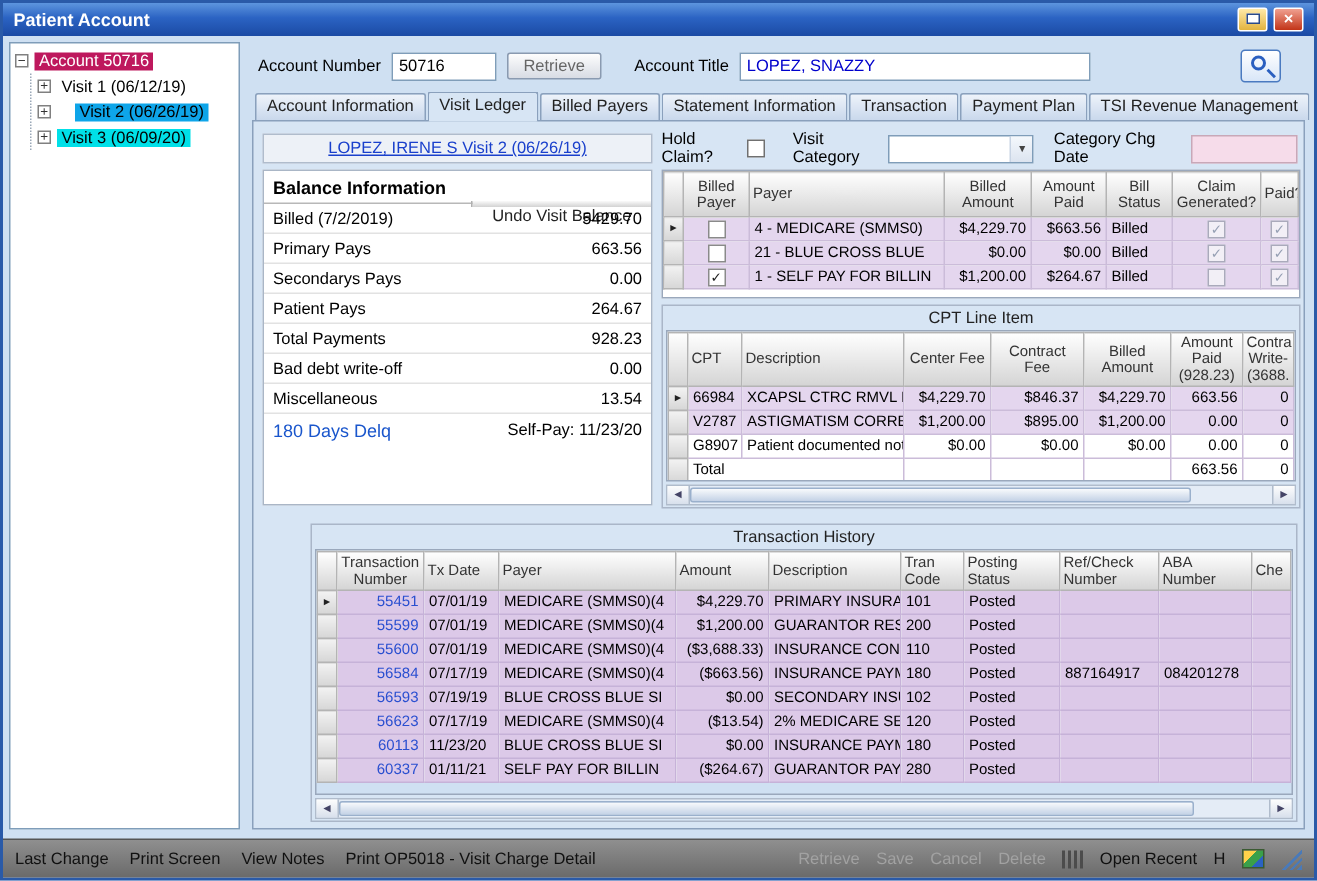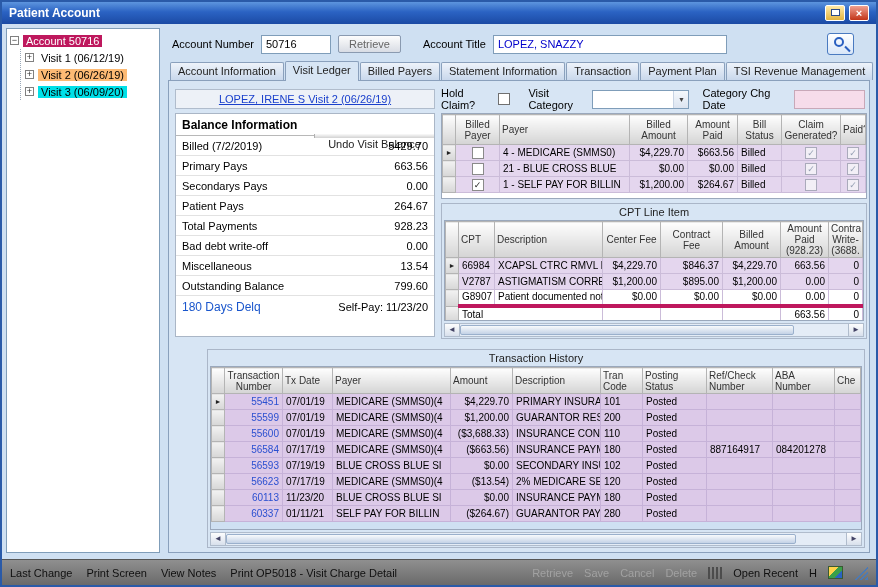--- a/index.html
+++ b/index.html
@@ -19,21 +19,21 @@
 
   
   .tree { position:absolute; left:4px; top:26px; width:154px; bottom:32px; background:#fff;
     border:1px solid #7f9db9; font-size:11px; padding:3px 0 0 3px; }
   .tnode { display:flex; align-items:center; height:17px; white-space:nowrap; }
   .tchildren { margin-left:10px; border-left:1px dotted #9aa8b8; padding-left:4px; }
   .texp { width:9px; height:9px; border:1px solid #808080; background:#fff; flex:none;
     font-size:9px; line-height:7px; text-align:center; margin-right:4px; color:#333; }
   .tlabel { padding:0 3px; }
   .tlabel.sel { background:#be185d; color:#fff; }
-  .tlabel.v2 { background:#fdba74; color:#000; }
+  .tlabel.v2 { background:#0ea5e9; color:#000;margin-left:12px; }
   .tlabel.v3 { background:#00e0e8; color:#000; }
 
   
   .acct-row { position:absolute; left:170px; top:31px; right:8px; height:22px;
     display:flex; align-items:center; font-size:11px; gap:7px; }
   .textbox { background:#fff; border:1px solid #7f9db9; height:19px; padding:2px 4px; display:flex; align-items:center; overflow:hidden; white-space:nowrap; }
   .tb-acctnum { width:70px; }
   .tb-title { width:234px; color:#0000cc; }
   .btn { border:1px solid #8a9ab0; background:linear-gradient(#fdfdfd,#d8dce4); padding:2px 10px;
     font-size:11px; color:#666; border-radius:2px; }
@@ -88,21 +88,21 @@
     color:#222; font-size:7px; padding:0; }
   tr.lav td { background:#e4d6ee; }
   tr.lav td.selc { background:linear-gradient(#f2f2f2,#d6d6d6); }
   tr.txr td { background:#dcc9e8; border-color:#c6b2d8; }
   tr.txr td.selc { background:linear-gradient(#f2f2f2,#d6d6d6); border-color:#b4b4b4; }
   .tl { text-align:left; } .tr1 { text-align:right; } .cc { text-align:center; }
   .blue { color:#2a4fd0; }
   .cb { display:block; width:12px; height:12px; border:1px solid #8a8a8a; background:#fff; margin:0 auto;
     font-size:9px; line-height:11px; text-align:center; color:#222; }
   .cb.gray { border-color:#aab; color:#96a0b4; background:#f2eff6; }
-  tr.total-row td { background:#fff; border-top:4px solid #be185d; }
+  tr.total-row td { background:#fff; border-top:1px solid #be185d; }
 
   .payer-grid { position:absolute; left:272px; top:32px; right:2px; height:86px;
     border:1px solid #9aa8bc; background:#fff; overflow:hidden; }
   .payer-grid th { height:30px; }
 
   .groupbox { border:1px solid #aab6c8; background:#d7e5f4; }
   .group-caption { height:16px; line-height:16px; text-align:center; font-size:11px; color:#222; }
   .cpt-group { position:absolute; left:272px; top:122px; right:2px; height:136px; }
   .cpt-grid { position:absolute; left:2px; right:2px; top:16px; bottom:17px; background:#fff;
     border:1px solid #9aa8bc; overflow:hidden; }
@@ -224,24 +224,20 @@
           <span class="lbl">Total Payments</span>
           <span class="val">928.23</span>
         </div>
       <div class="bal-row">
           <span class="lbl">Bad debt write-off</span>
           <span class="val">0.00</span>
         </div>
       <div class="bal-row">
           <span class="lbl">Miscellaneous</span>
           <span class="val">13.54</span>
-        </div>
-      <div class="bal-row">
-          <span class="lbl">Outstanding Balance</span>
-          <span class="val">799.60</span>
         </div>
       <div class="bal-foot">
         <span class="delq">180 Days Delq</span>
         <span>Self-Pay: 11/23/20</span>
       </div>
     </div>
 
     <div class="filters">
       <span>Hold Claim?</span>
       <span class="cb-box"></span>

